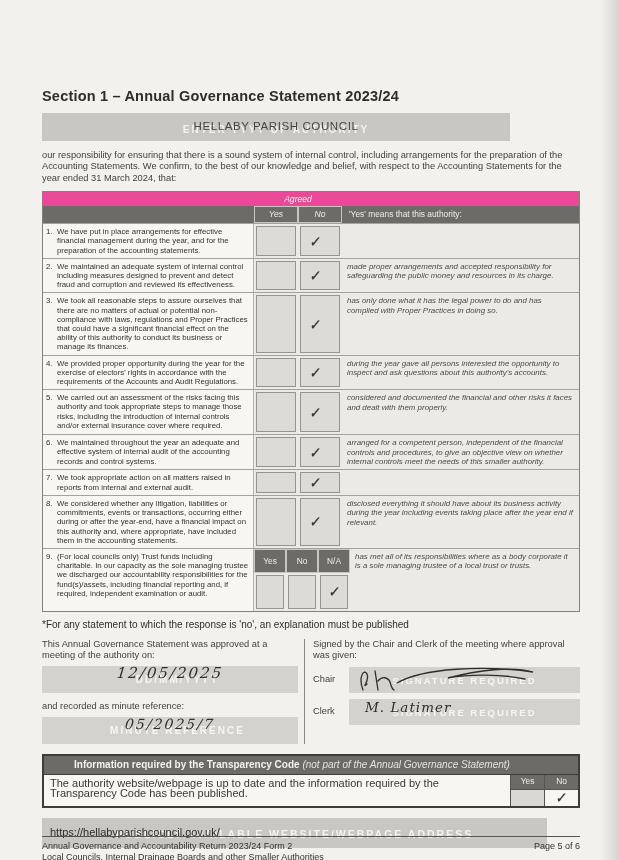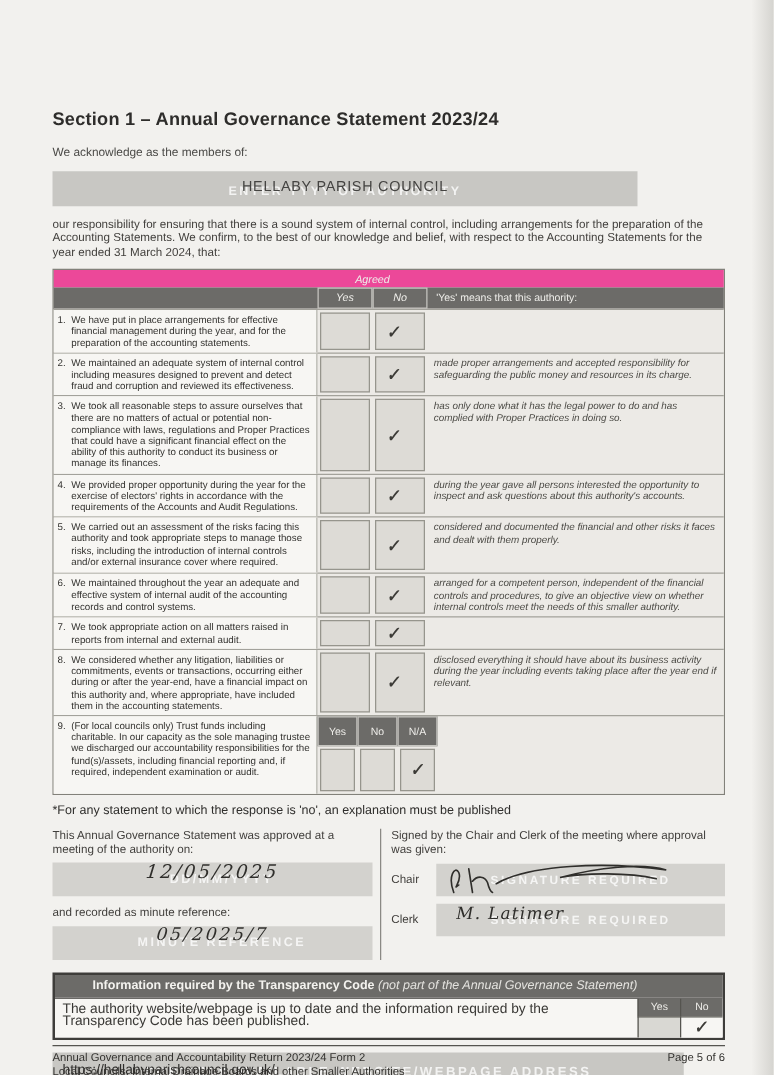--- a/index.html
+++ b/index.html
@@ -93,21 +93,20 @@
   .footer{position:absolute;left:42px;width:538px;top:836px;border-top:1px solid #55544f;
           padding-top:4px;display:flex;justify-content:space-between;align-items:flex-start;
           font-size:9px;line-height:10.5px;color:#33322f;z-index:10;}
 </style>
 </head>
 <body>
 
 <div class="content">
 
   <div class="title">Section 1 – Annual Governance Statement 2023/24</div>
-  <div class="ack">We acknowledge as the members of:</div>
 
   <div class="name-box">
     <span class="wm">ENTER YYYY OF AUTHORITY</span>
     <span class="val">HELLABY PARISH COUNCIL</span>
   </div>
 
   <div class="intro">our responsibility for ensuring that there is a sound system of internal control, including arrangements for the preparation of the Accounting Statements. We confirm, to the best of our knowledge and belief, with respect to the Accounting Statements for the year ended 31 March 2024, that:</div>
 
   <div class="gtable">
     <div class="th-a">
@@ -262,20 +261,21 @@
           </div>
         <div class="mini-b">
             <div class="box"></div>
           </div>
         <div class="mini-b">
             <div class="box">
               <span class="tick">✓</span>
             </div>
           </div>
       </div>
+      <div class="expl">has met all of its responsibilities where as a body corporate it is a sole managing trustee of a local trust or trusts.</div>
     </div>
   </div>
 
   <div class="footnote">*For any statement to which the response is 'no', an explanation must be published</div>
 
   <div class="approval">
     <div class="app-left">
       <div>This Annual Governance Statement was approved at a meeting of the authority on:</div>
       <div class="fillbox">
         <span class="wm">DD/MM/YYYY</span>

